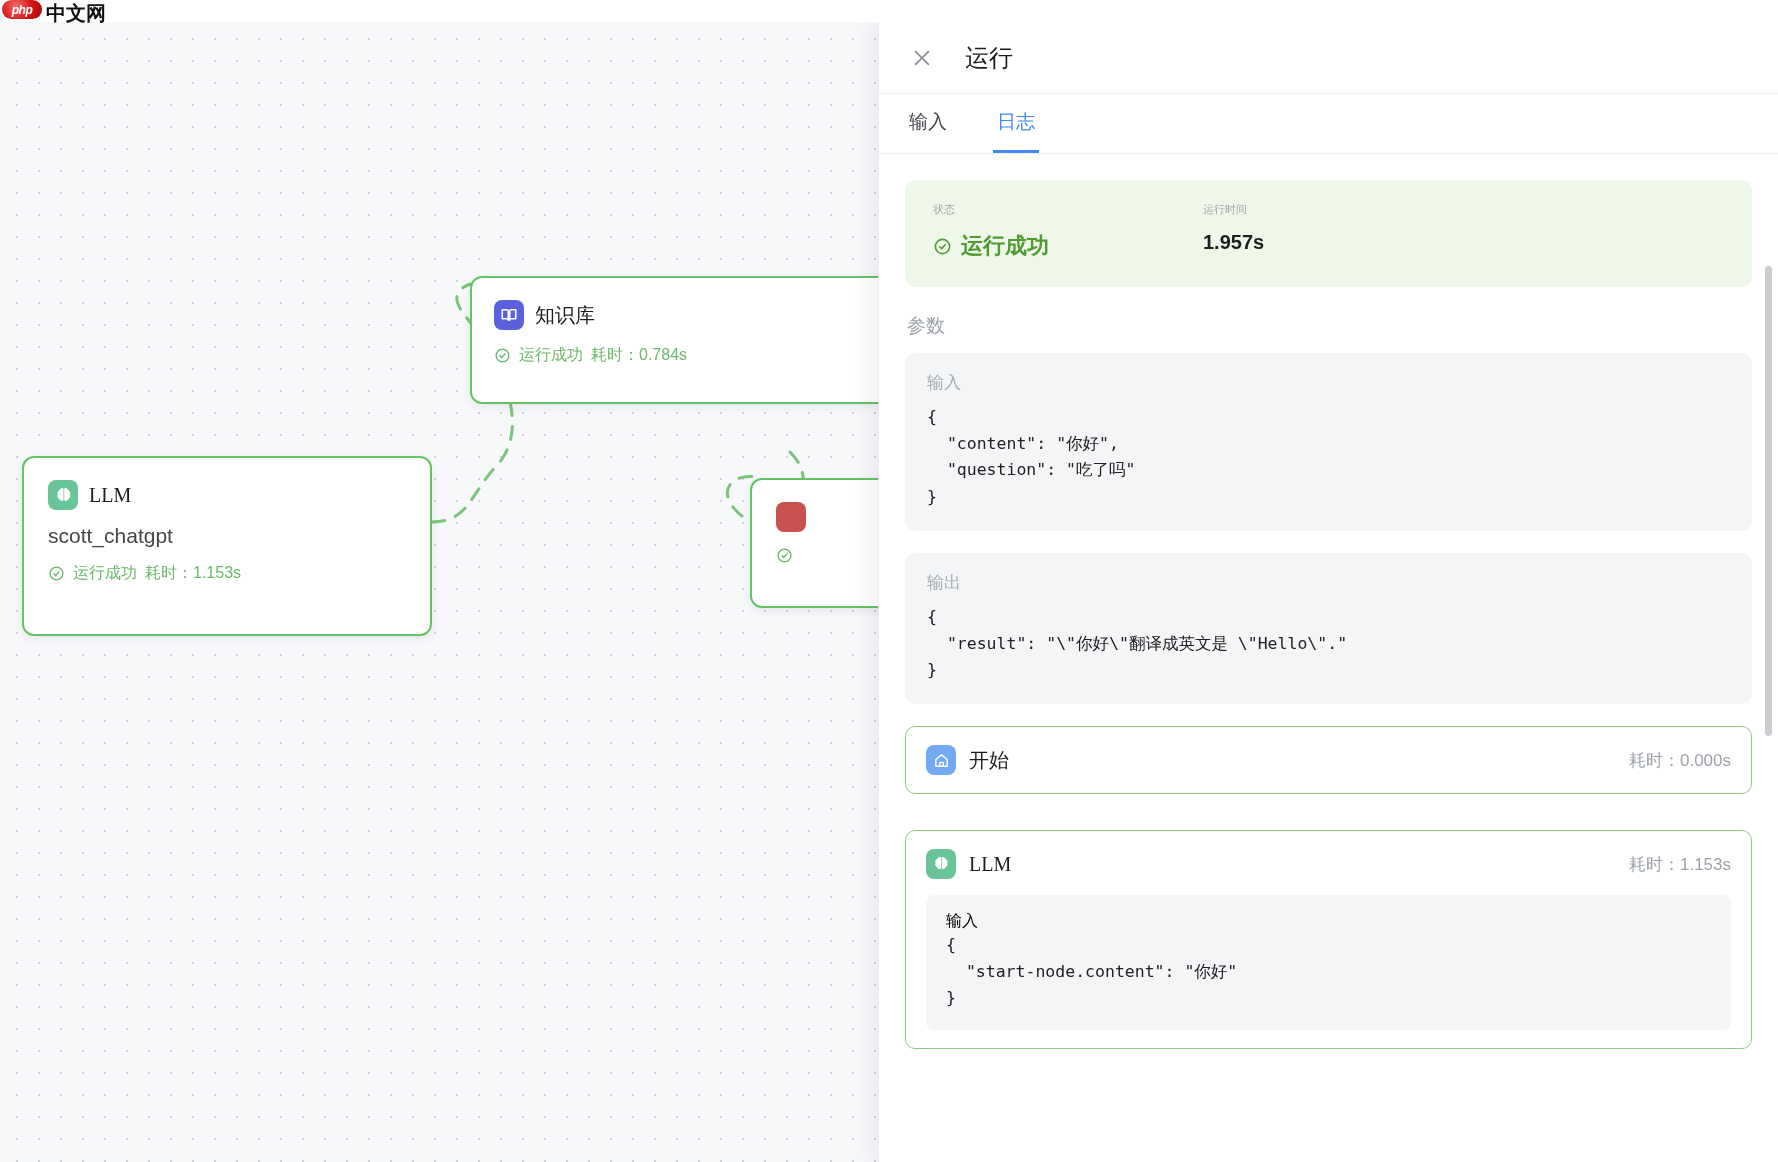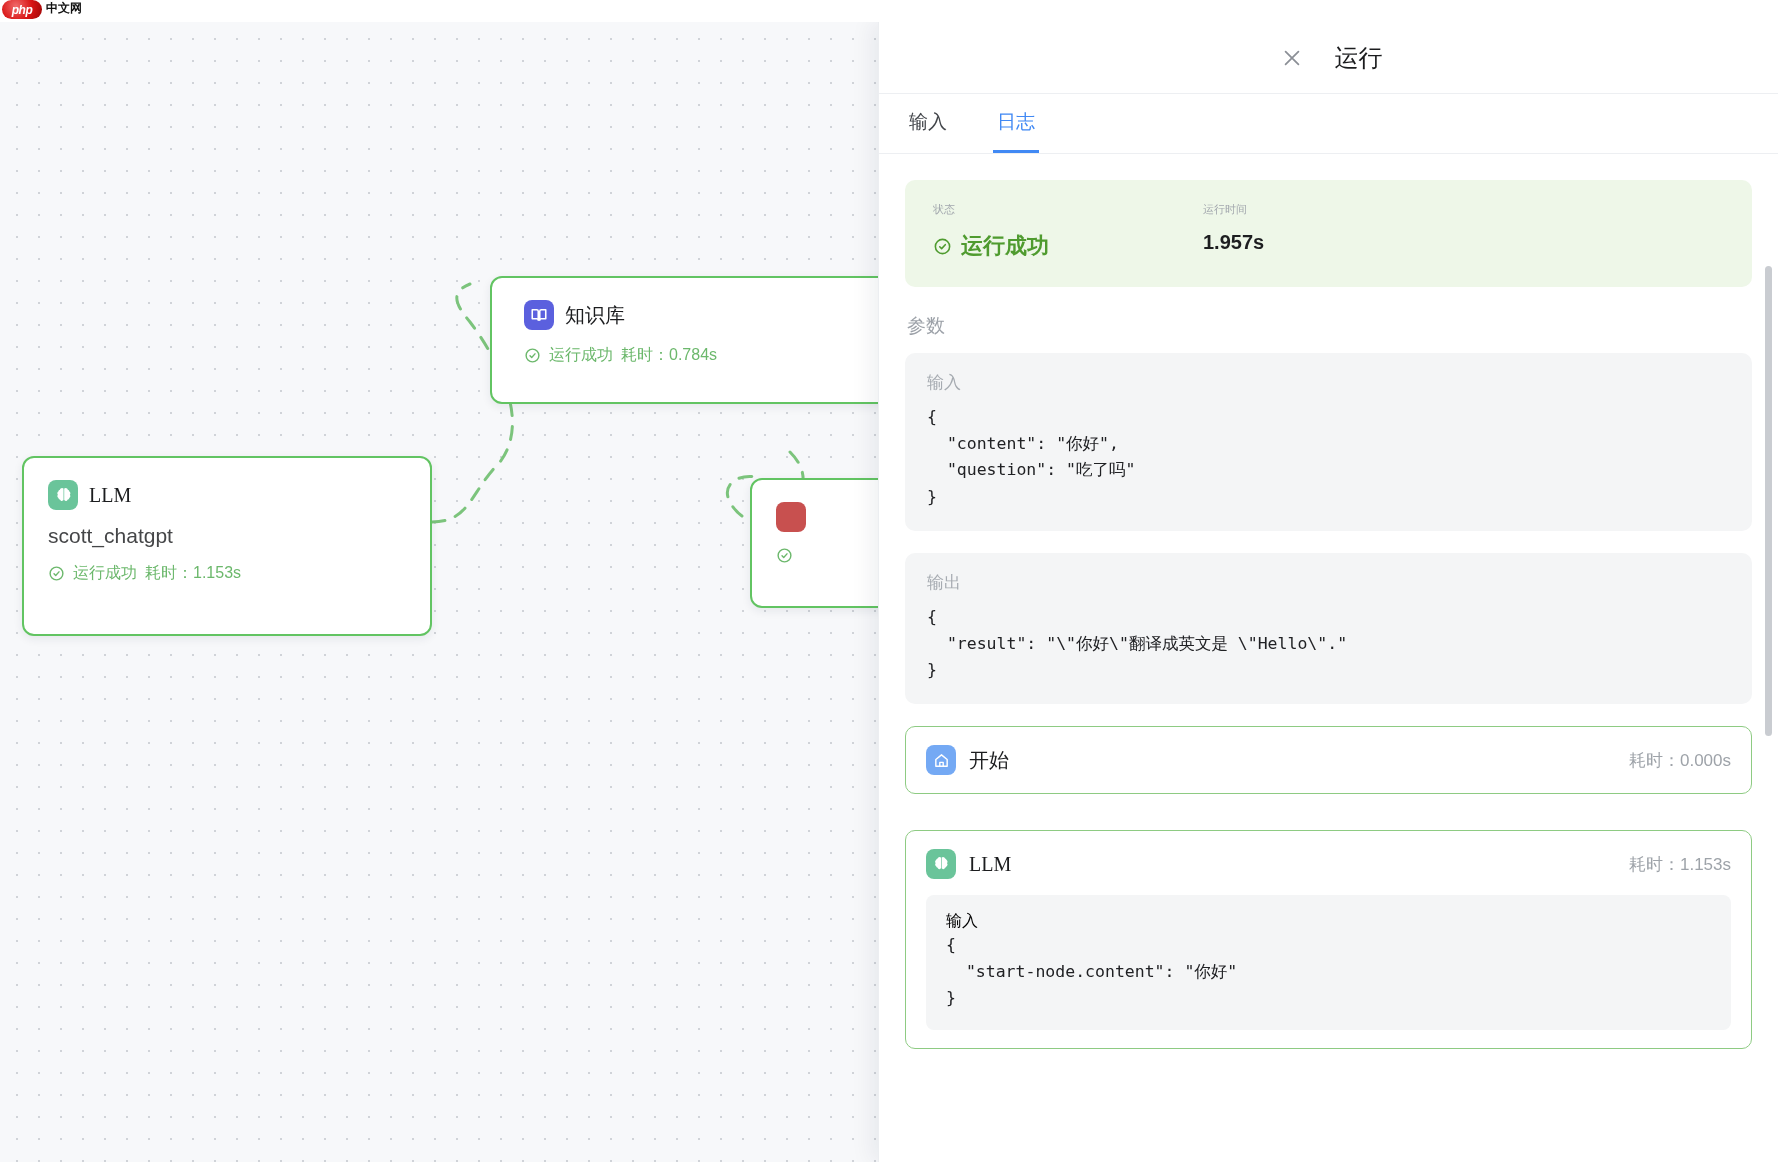--- a/index.html
+++ b/index.html
@@ -17,21 +17,21 @@
     display: flex; align-items: flex-start; padding-left: 2px;
   }
   .wm-logo {
     display: inline-flex; align-items: center; justify-content: center;
     width: 40px; height: 19px; border-radius: 10px;
     background: radial-gradient(circle at 35% 32%, #f06a6a 0%, #d81414 55%, #9c0707 100%);
     color: #ffffff; font-size: 12px; font-weight: bold; font-style: italic;
     letter-spacing: -0.5px; line-height: 1;
   }
   .wm-text {
-    margin-left: 4px; font-size: 12px; font-weight: bold; color: #111111;
+    margin-left: 4px; font-size: 20px; font-weight: bold; color: #111111;
     letter-spacing: 0px; font-family: "DejaVu Sans", sans-serif;
   }
 
   
   .canvas {
     position: absolute; top: 22px; left: 0; width: 878px; height: 1140px;
     background-color: #f7f8fa;
     background-image: radial-gradient(#d0d3d8 1.1px, transparent 1.2px);
     background-size: 22px 22px;
     background-position: 6px 6px;
@@ -59,33 +59,33 @@
     font-family: "Liberation Serif", "DejaVu Serif", serif;
   }
   .node-sub { font-size: 21px; color: #454648; margin-top: 14px; }
   .node-status {
     display: flex; align-items: center; gap: 8px;
     margin-top: 15px; font-size: 16px; color: #6cb86c;
   }
   .node-status .dur { color: #6cb86c; }
 
   #node-llm  { left: 22px; top: 434px; width: 410px; height: 180px; padding: 22px 24px; }
-  #node-kb   { left: 470px; top: 254px; width: 420px; height: 128px; padding: 22px 32px; margin-left: 20px; }
+  #node-kb   { left: 470px; top: 254px; width: 420px; height: 128px; padding: 22px 22px; }
   #node-red  { left: 750px; top: 456px; width: 300px; height: 130px; padding: 22px 24px; }
 
   
   .panel {
     position: absolute; top: 22px; left: 878px; width: 900px; height: 1140px;
     background: #ffffff; border-left: 1px solid #eceef1;
     display: flex; flex-direction: column;
     box-shadow: -6px 0 22px rgba(20,30,50,.07);
   }
   .panel-head {
     height: 72px; flex: 0 0 72px; display: flex; align-items: center;
-    padding: 0 26px; border-bottom: 1px solid #edeff2; justify-content: center;
+    padding: 0 26px; border-bottom: 1px solid #edeff2;
   }
   .close-btn {
     width: 34px; height: 34px; display: flex; align-items: center; justify-content: center;
     cursor: pointer; color: #8b8f96;
   }
   .panel-title {
     margin-left: 26px; font-size: 24px; color: #1b1c1e; font-weight: 400;
   }
   .tabs {
     height: 60px; flex: 0 0 60px; display: flex; align-items: stretch;

